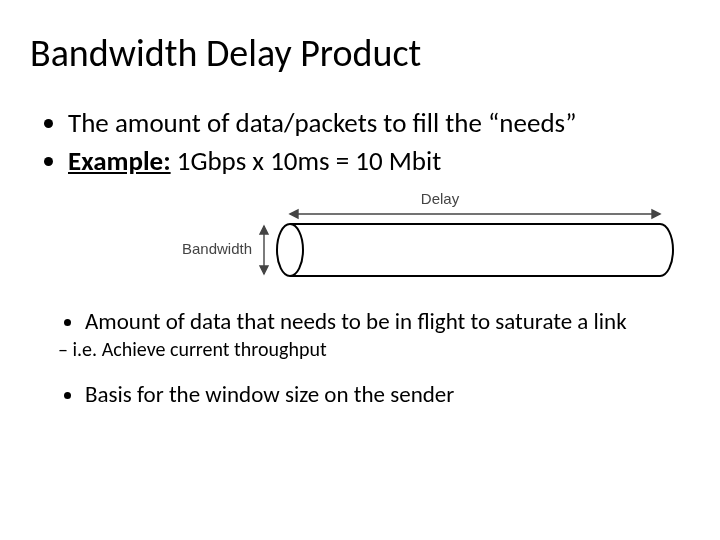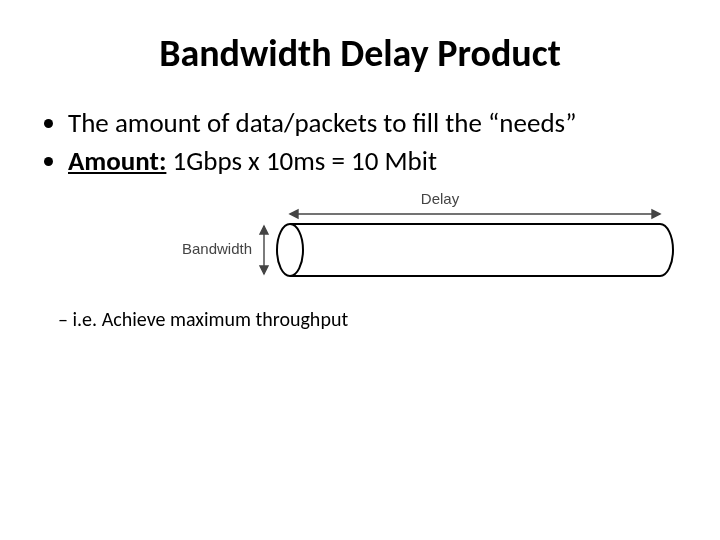--- a/index.html
+++ b/index.html
@@ -11,23 +11,23 @@
     font-family: Calibri, "Segoe UI", Arial, sans-serif;
     color: #000;
   }
   .slide {
     width: 720px;
     height: 540px;
     box-sizing: border-box;
     padding: 20px 30px 20px 30px;
   }
   .title {
-    text-align: center;
+    text-align: left;
     font-size: 38px;
-    font-weight: 700;
+    font-weight: 400;
     margin: 10px 0 30px 0;
   }
   ul.lvl1 {
     list-style: disc;
     padding-left: 38px;
     margin: 0;
   }
   ul.lvl1 > li {
     font-size: 27px;
     line-height: 1.25;
@@ -69,21 +69,21 @@
 </head>
 <body>
 
 <div class="slide">
 
   <div class="title">Bandwidth Delay Product</div>
 
   <ul class="lvl1">
     <li>The amount of data/packets to fill the “needs”</li>
     <li>
-      <span class="example-label">Amount:</span><span> 1Gbps x 10ms = 10 Mbit</span>
+      <span class="example-label">Example:</span><span> 1Gbps x 10ms = 10 Mbit</span>
     </li>
   </ul>
 
   <div class="figure">
     <svg width="510" height="95" viewBox="0 0 510 95">
 
       <text x="260" y="12" font-family="Arial, sans-serif" font-size="15" fill="#444" text-anchor="middle">Delay</text>
 
       <g stroke="#444" stroke-width="1.4" fill="#444">
         <line x1="110" y1="22" x2="480" y2="22"></line>
@@ -105,18 +105,24 @@
 
         <line x1="110" y1="32" x2="480" y2="32"></line>
 
         <line x1="110" y1="84" x2="480" y2="84"></line>
 
         <path d="M 480 32 A 13 26 0 0 1 480 84"></path>
       </g>
     </svg>
   </div>
 
+  <ul class="lvl1b">
+    <li>Amount of data that needs to be in flight to saturate a link</li>
+  </ul>
   <ul class="lvl2">
-    <li>i.e. Achieve maximum throughput</li>
+    <li>i.e. Achieve current throughput</li>
   </ul>
 
+  <ul class="lvl1b">
+    <li>Basis for the window size on the sender</li>
+  </ul>
 
 </div>
 
 </body></html>

